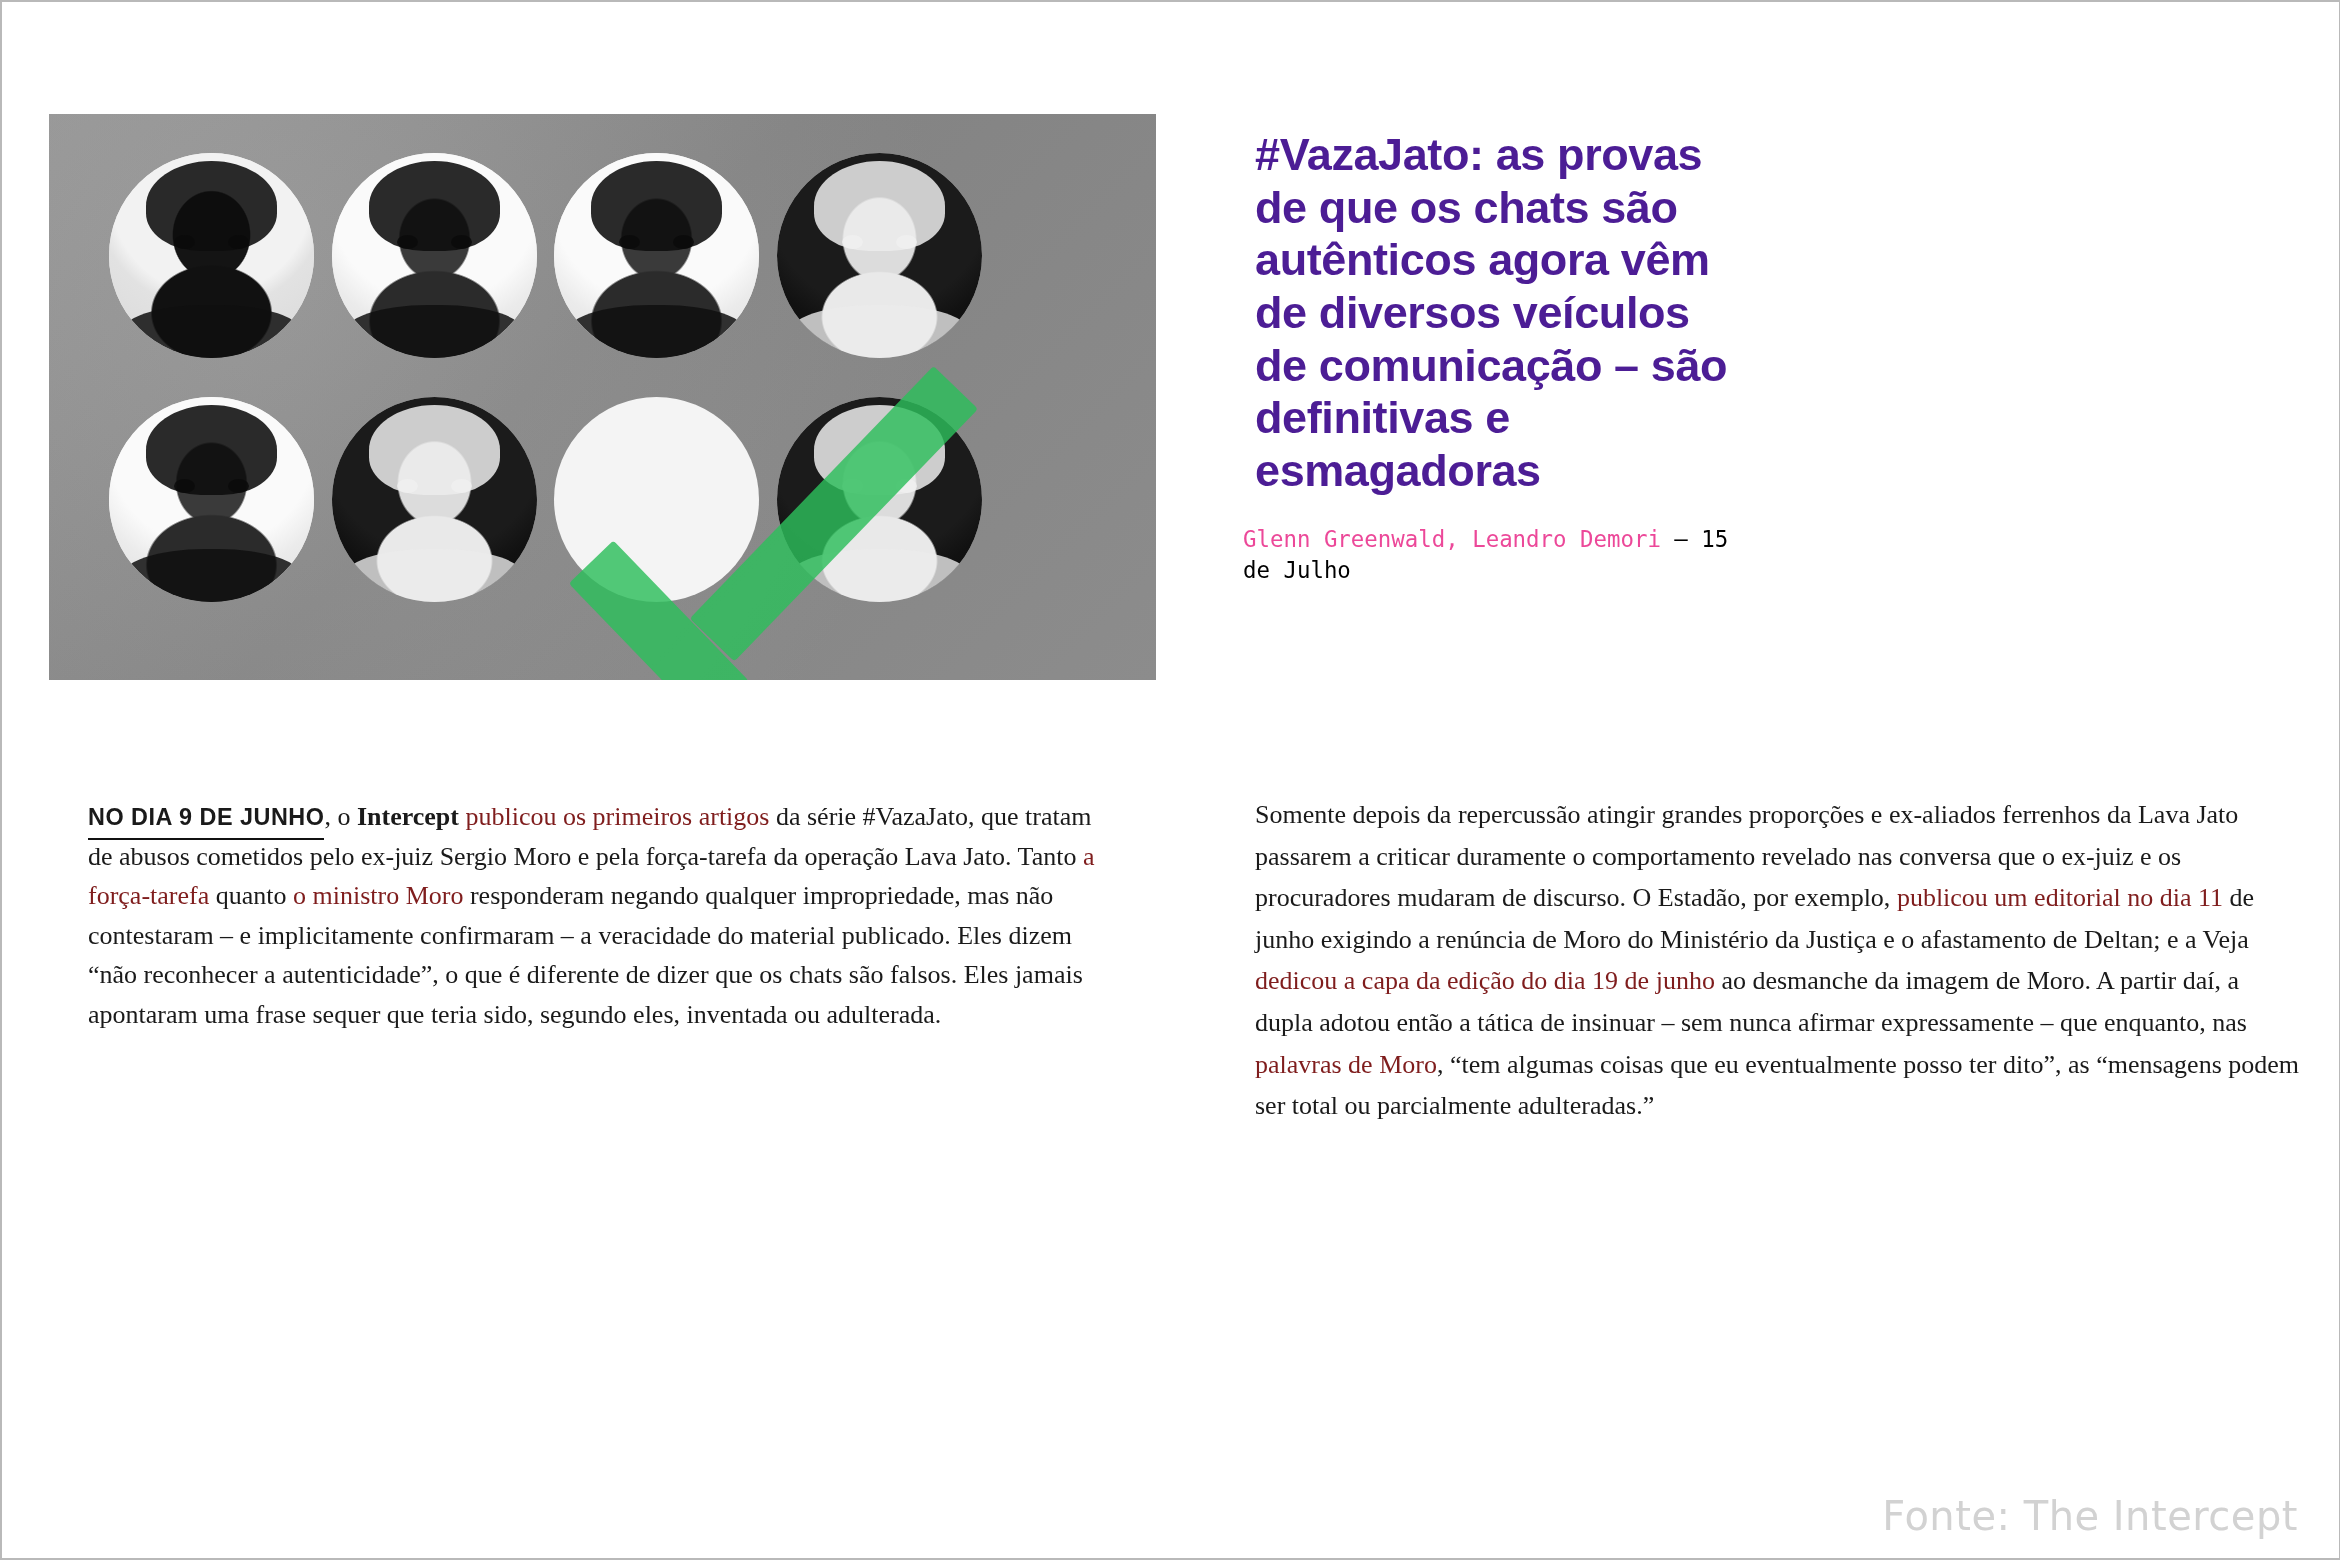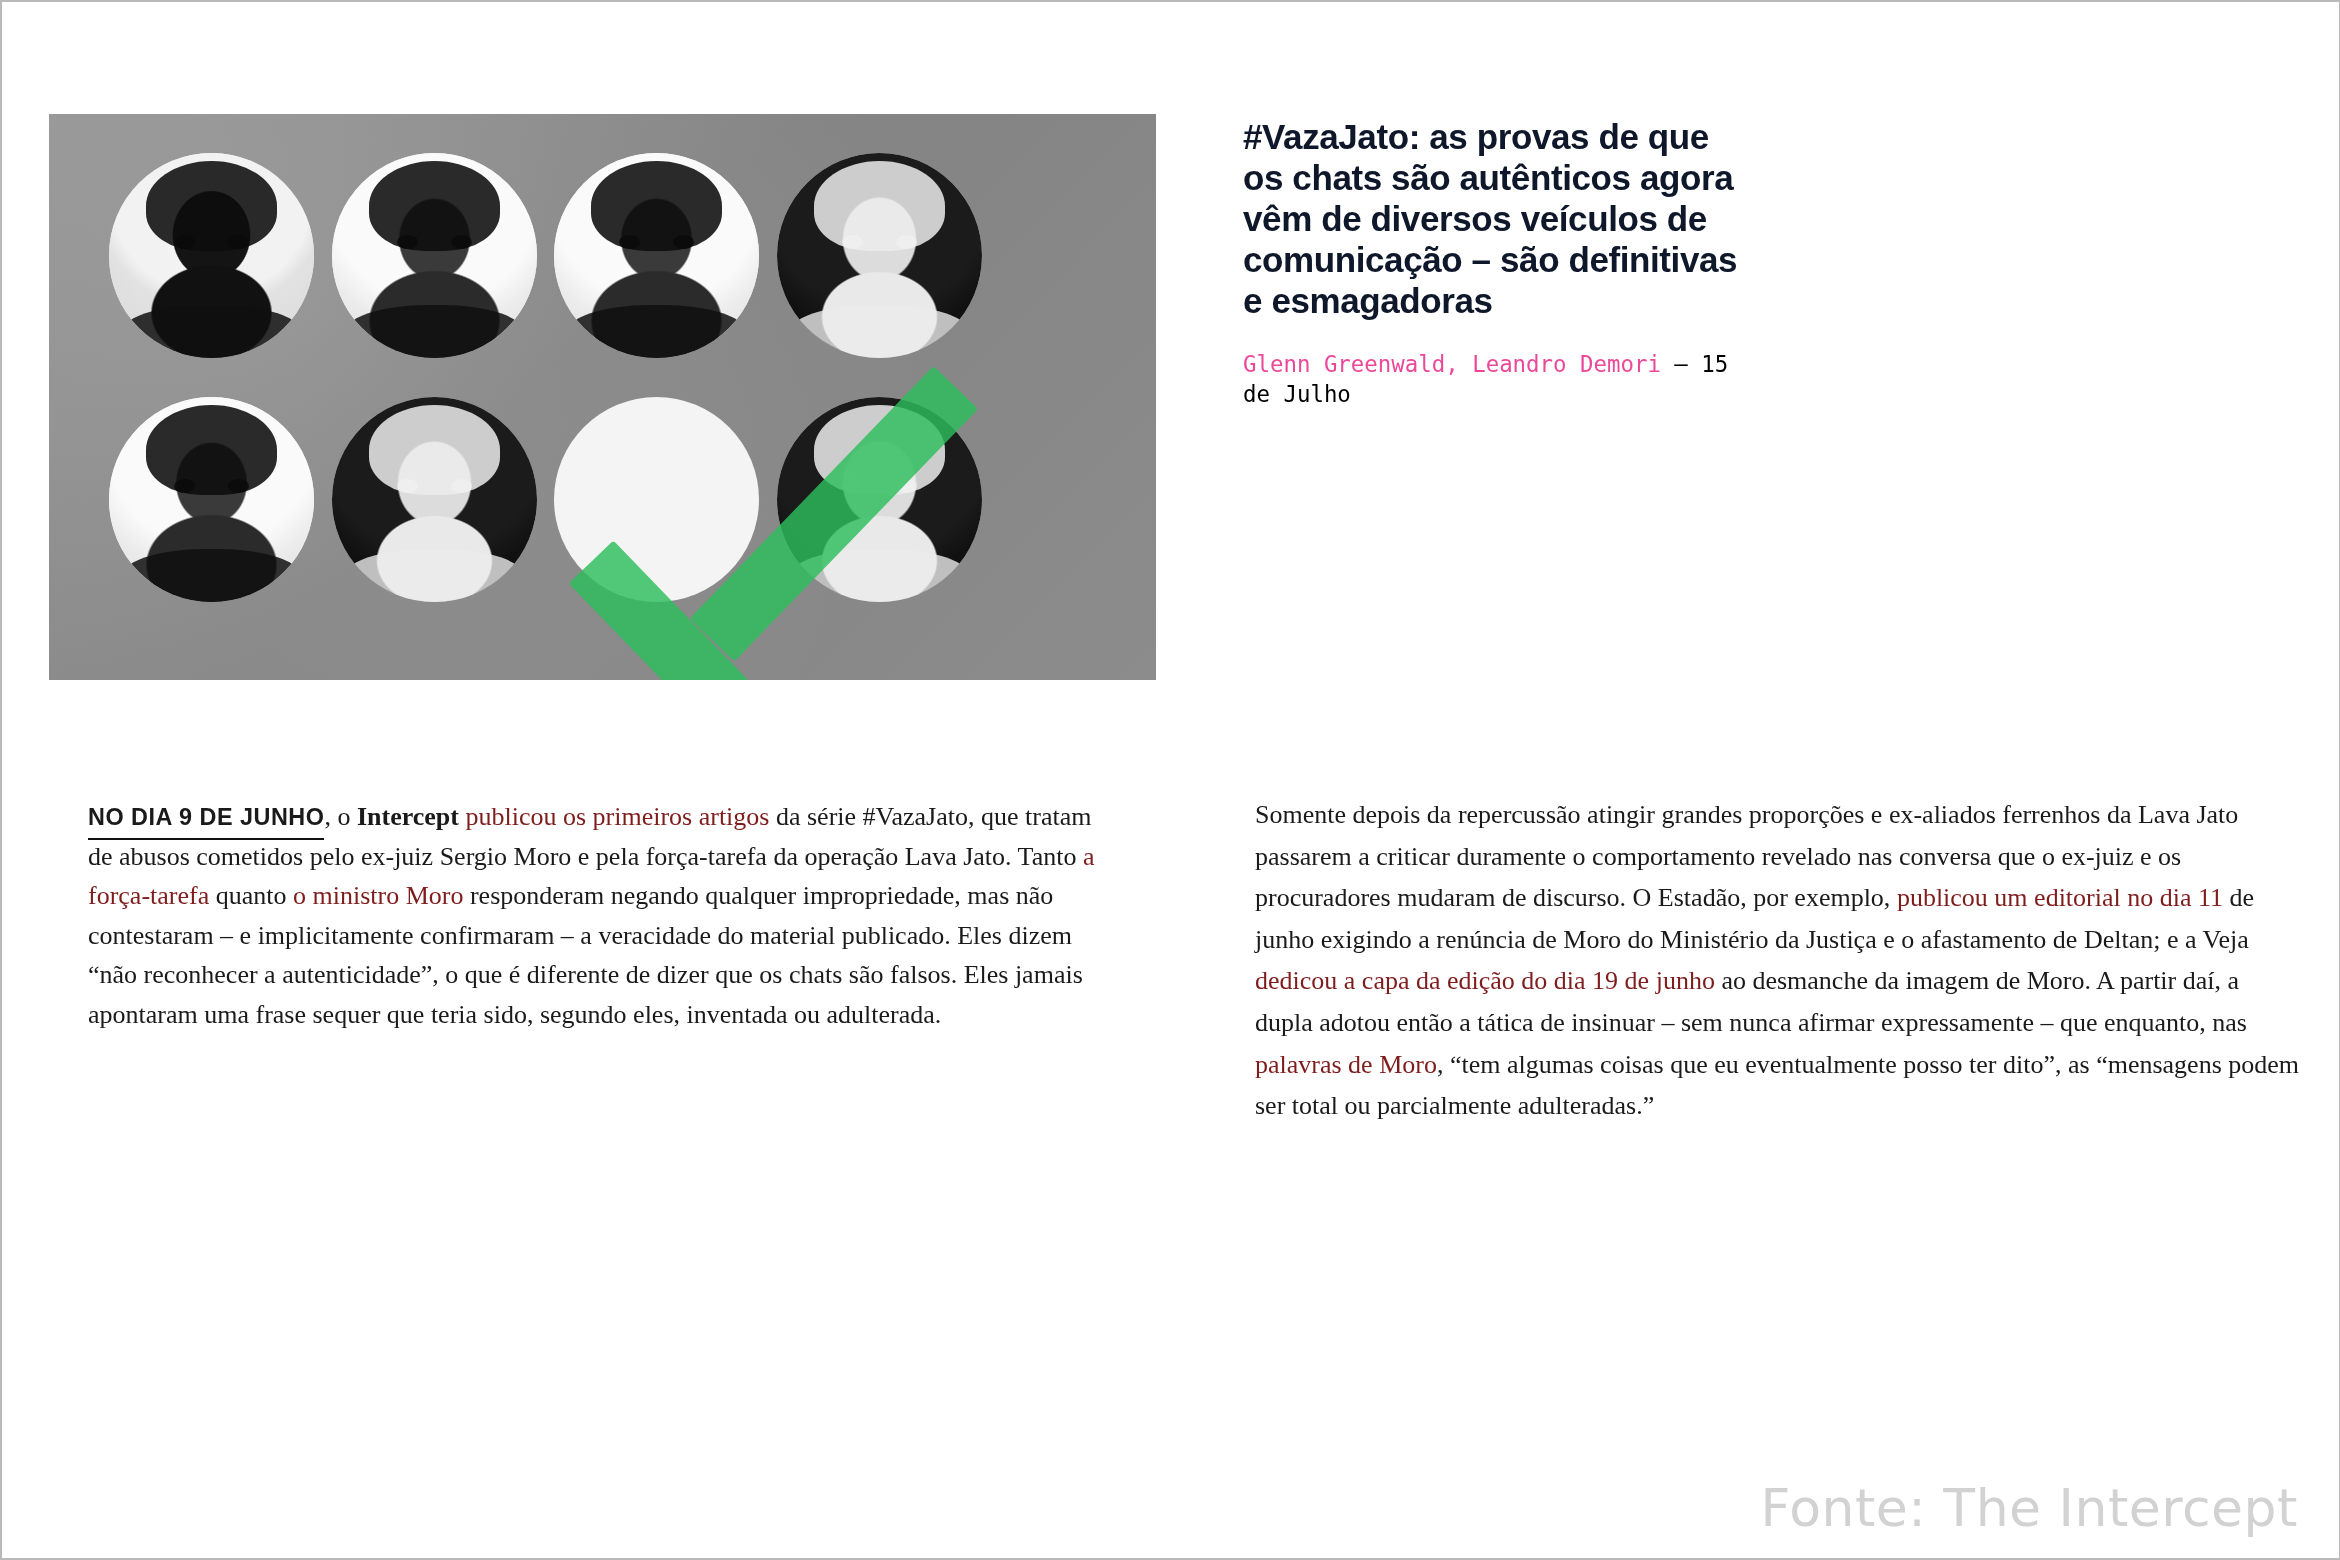--- a/index.html
+++ b/index.html
@@ -137,25 +137,25 @@
   
   .headline-col {
     position: absolute;
     left: 1241px;
     top: 115px;
     width: 507px;
   }
   .headline {
     font-family: "Liberation Sans", sans-serif;
     font-weight: bold;
-    font-size: 35px;
+    font-size: 45px;
     line-height: 1.17;
-    color: #0f172a;
+    color: #4c1d95;
     letter-spacing: -0.4px;
-    margin: 0;
+    margin: 12px;
   }
   .byline {
     margin-top: 27px;
     font-family: "DejaVu Sans Mono", monospace;
     font-size: 22.4px;
     line-height: 1.35;
     color: #000000;
   }
   .byline a {
     color: #ec4899;
@@ -208,21 +208,21 @@
     text-decoration: none;
   }
 
   
   .credit {
     position: absolute;
     right: 41px;
     bottom: 17.6px;
     text-align: right;
     font-family: "DejaVu Sans", sans-serif;
-    font-size: 52px;
+    font-size: 40px;
     line-height: 1.22;
     color: #d2d2d2;
     letter-spacing: 0.5px;
   }
 </style>
 </head>
 <body>
 
 <div class="page">
 

